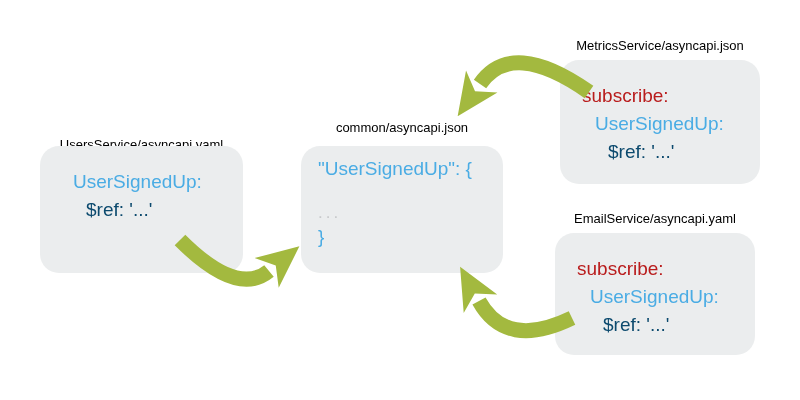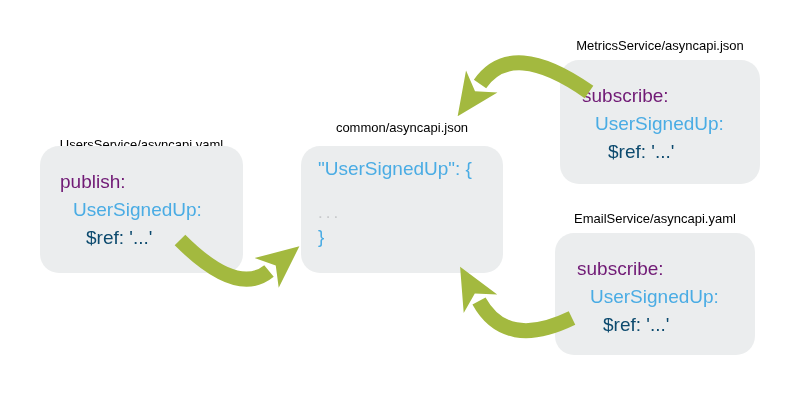--- a/index.html
+++ b/index.html
@@ -12,21 +12,21 @@
     position:absolute;
     font-size:13px;color:#000;text-align:center;
     white-space:nowrap;
   }
   .node-box{
     position:absolute;background:#ebedee;border-radius:19px;
     box-sizing:border-box;font-size:19px;
   }
   .svc .ln{line-height:28px;white-space:pre}
   .svc{padding:22px 0 0 20px}
-  .op{color:#701a75}
+  .op{color:#b91c1c}
   .msg{color:#4aace4}
   .ref{color:#0c4a6e}
   .dots{color:#c7c9cb}
   .i1{padding-left:13px}
   .i2{padding-left:26px}
   
   .box-common .ln{position:absolute;left:17px;line-height:30px;white-space:pre}
   .cm1{top:8px}
   .cm-dots{top:52px;font-size:17px;letter-spacing:3px}
   .cm2{top:76px}
@@ -40,21 +40,20 @@
   .label-email{left:555px;top:211px;width:200px}
   .box-email{left:555px;top:233px;width:200px;height:122px;padding-left:22px}
   svg.arrow-layer{position:absolute;left:0;top:0;pointer-events:none}
   .arrow{stroke:#a3b93f;stroke-width:15;fill:none}
 </style>
 </head>
 <body>
 
 <div class="node-label label-users">UsersService/asyncapi.yaml</div>
 <div class="node-box svc box-users">
-  <div class="ln op">publish:</div>
   <div class="ln msg i1">UserSignedUp:</div>
   <div class="ln ref i2">$ref: '...'</div>
 </div>
 
 <div class="node-label label-common">common/asyncapi.json</div>
 <div class="node-box box-common">
   <div class="ln msg cm1">"UserSignedUp": {</div>
   <div class="ln dots cm-dots">...</div>
   <div class="ln msg cm2">}</div>
 </div>

